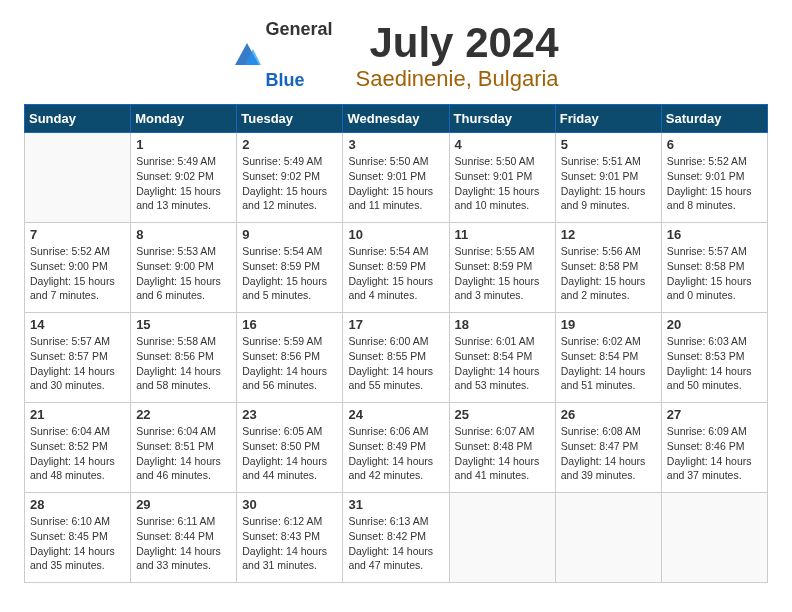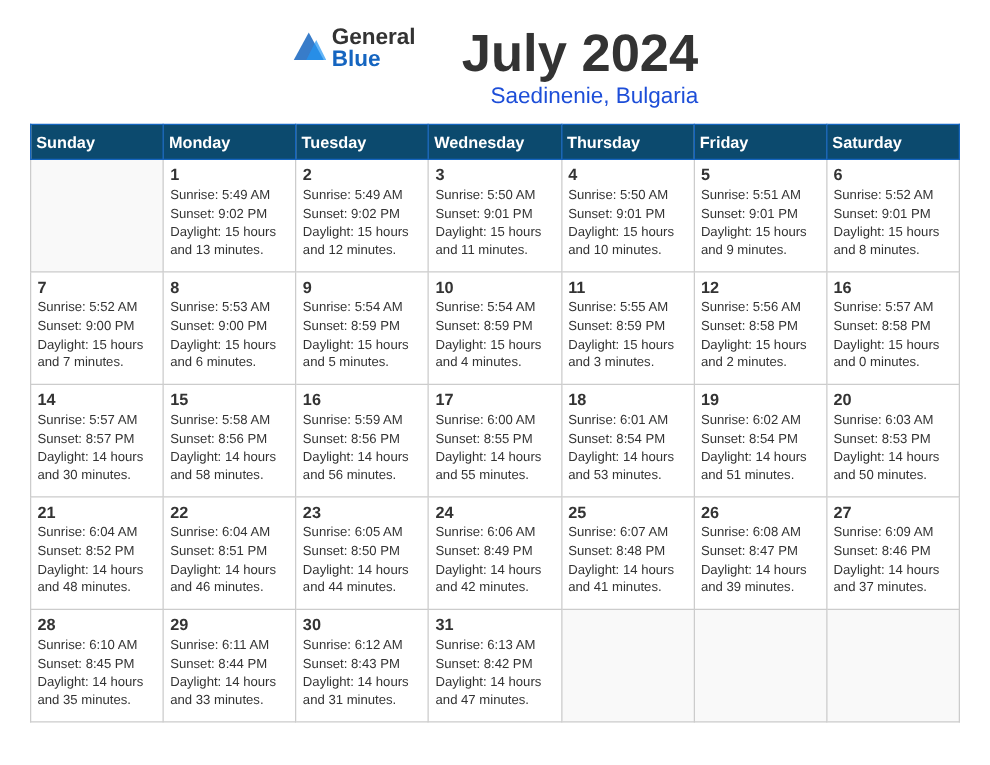--- a/index.html
+++ b/index.html
@@ -5,26 +5,26 @@
     * { box-sizing: border-box; margin: 0; padding: 0; }
     body { font-family: Arial, sans-serif; background: #fff; width: 792px; min-height: 612px; }
     
     .page { width: 792px; padding: 20px 24px; }
     
     .header { display: flex; justify-content: center; align-items: flex-start; margin-bottom: 12px; }
     
     .logo { display: flex; align-items: center; }
     .logo-text { display: flex; flex-direction: column; }
     .logo-general { font-size: 18px; font-weight: bold; color: #333; line-height: 1; }
-    .logo-blue { font-size: 18px; font-weight: bold; color: #1565c0; line-height: 1; }
+    .logo-blue { font-size: 18px; font-weight: bold; color: #1565c0; line-height: 1; margin-top: 33px; }
     .logo-icon { width: 28px; height: 28px; margin-right: 4px; }
     
     .title-block { text-align: right; }
     .month-year { font-size: 42px; font-weight: bold; color: #333; line-height: 1.1; margin-left: 37px; }
-    .location { font-size: 18px; color: #1d4ed8; }
+    .location { font-size: 22px; color: #a16207; }
     
     .calendar { width: 100%; border-collapse: collapse; font-size: 11px; }
     
     .calendar thead th {
       background-color: #0c4a6e;
       color: #fff;
       padding: 6px 4px;
       text-align: left;
       font-size: 13px;
       font-weight: bold;

